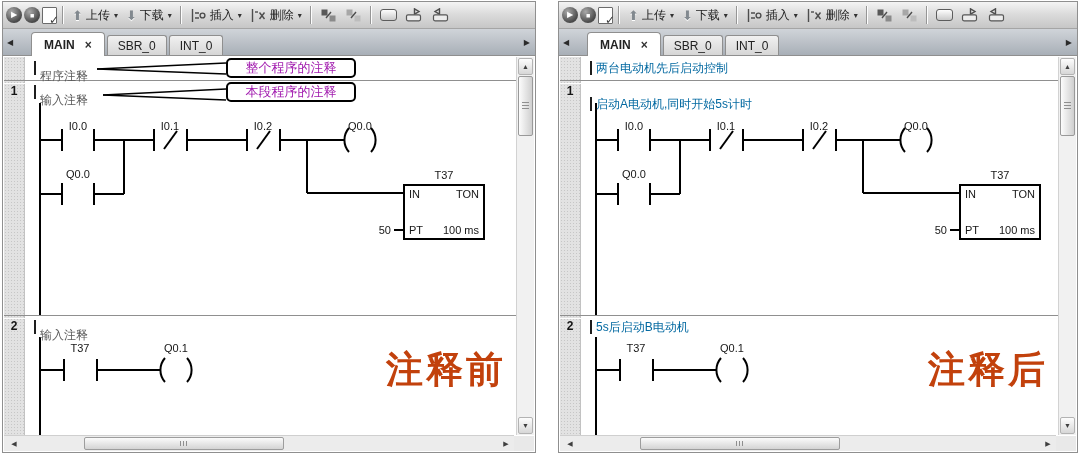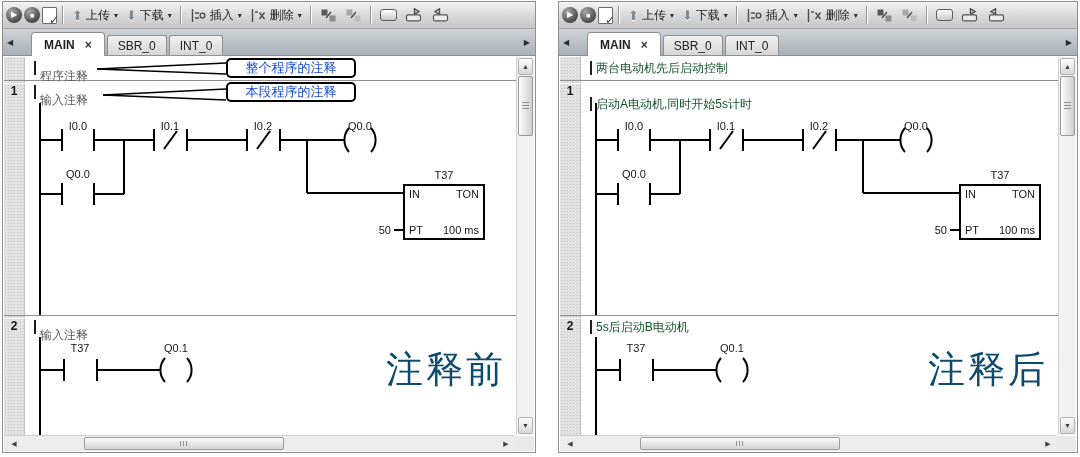--- a/index.html
+++ b/index.html
@@ -43,35 +43,35 @@
   
   .content{position:absolute;left:1px;right:1px;top:55px;bottom:17px;background:#fff;overflow:hidden;}
   .gutter{position:absolute;left:0;top:0;bottom:0;width:20px;border-right:1px solid #c2c2c2;
     background-color:#e2e2e2;
     background-image:radial-gradient(#c6c6c6 22%,rgba(0,0,0,0) 24%);background-size:3px 3px;}
   .net-number{position:absolute;left:2px;width:16px;text-align:center;font-size:12px;font-weight:bold;color:#151515;z-index:2;}
   .comment-row{position:absolute;left:30px;display:flex;align-items:center;gap:4px;height:16px;z-index:2;}
   .comment-bar{width:2px;height:14px;background:#1e1e1e;flex:none;}
   .comment-text{font-size:12px;white-space:nowrap;}
   .comment-text.placeholder{color:#5a5a5a;margin-top:16px;}
-  .comment-text.real{color:#14532d;}
+  .comment-text.real{color:#0369a1;}
   .sep{position:absolute;left:0;right:17px;height:2px;border-top:1px solid #8f8f8f;border-bottom:1px solid #fdfdfd;z-index:1;}
 
   .ladder{position:absolute;left:22px;}
   .ladder line,.ladder path{stroke:#000;stroke-width:2;fill:none;}
   .ladder rect{stroke:#000;stroke-width:2;fill:#fff;}
   .ladder text{font-size:11px;fill:#161616;}
 
-  .watermark{position:absolute;right:28px;top:288px;font-size:37px;font-weight:normal;
-    color:#0c4a6e;letter-spacing:3px;z-index:2;white-space:nowrap;}
+  .watermark{position:absolute;right:28px;top:288px;font-size:37px;font-weight:bold;
+    color:#c2410c;letter-spacing:3px;z-index:2;white-space:nowrap;}
 
   .callout-lines{position:absolute;left:0;top:0;z-index:3;}
   .callout-lines line{stroke:#000;stroke-width:1.5;}
   .callout-box{position:absolute;left:222px;width:130px;height:20px;background:#fff;border:2px solid #000;
-    border-radius:5px;display:flex;align-items:center;justify-content:center;font-size:13px;color:#1d4ed8;
+    border-radius:5px;display:flex;align-items:center;justify-content:center;font-size:13px;color:#a21caf;
     z-index:4;white-space:nowrap;box-sizing:border-box;}
 
   
   .vscroll{position:absolute;right:0;top:0;bottom:0;width:17px;background:#f1f1f1;border-left:1px solid #d2d2d2;z-index:5;}
   .vs-btn{position:absolute;left:1px;right:1px;height:15px;display:flex;align-items:center;justify-content:center;
     font-size:7px;color:#3f3f3f;background:linear-gradient(#fdfdfd,#d7d7d7);border:1px solid #b3b3b3;border-radius:2px;}
   .vs-btn.up{top:1px;}
   .vs-btn.down{bottom:1px;}
   .vs-thumb{position:absolute;left:1px;right:1px;top:19px;height:58px;
     background:linear-gradient(90deg,#fcfcfc,#cfcfcf);border:1px solid #999;border-radius:2px;}

